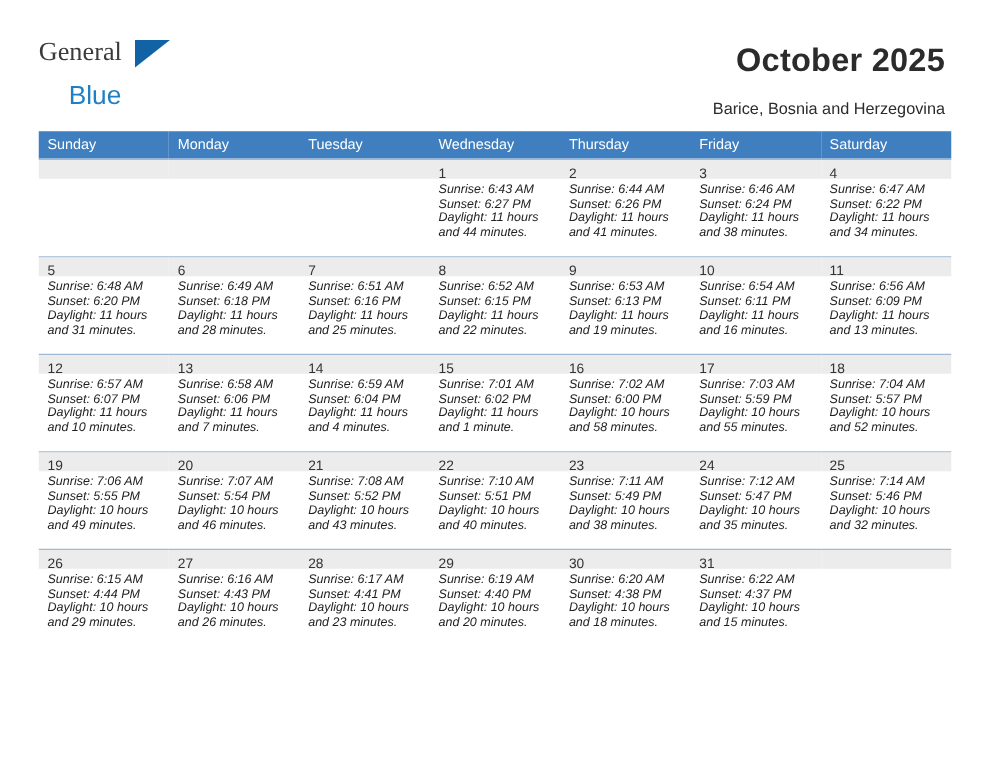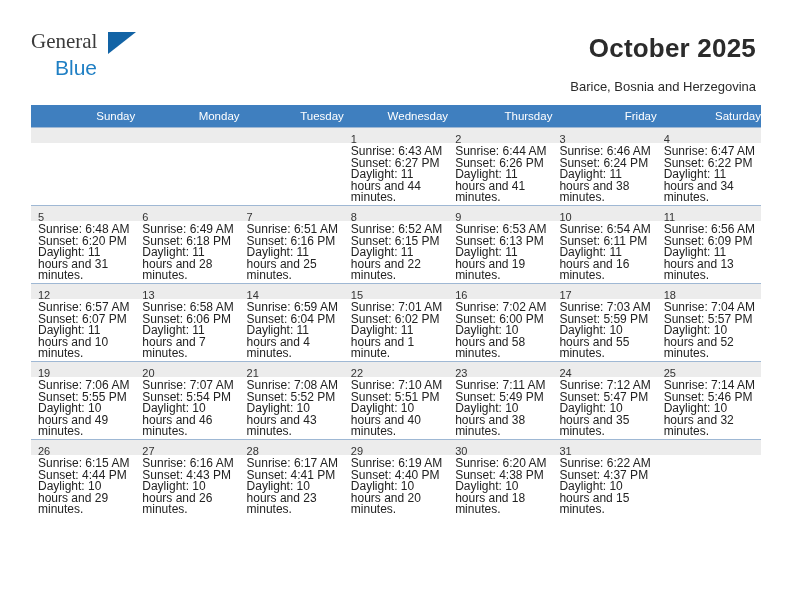--- a/index.html
+++ b/index.html
@@ -40,21 +40,21 @@
     letter-spacing: 0px;
     line-height: 22px;
     font-family: Liberation Serif, serif;
   }
   .logo-blue {
     font-size: 21px;
     color: #1f7fc4;
     line-height: 22px;
     margin-left: 24px;
     display: block;
-    margin-top: 5px;
+    margin-top: 13px;
   }
   .logo-tri {
     position: absolute;
     left: 77px;
     top: 2px;
     width: 0;
     height: 0;
     border-left: 28px solid #1263a5;
     border-bottom: 22px solid transparent;
   }
@@ -81,21 +81,21 @@
     top: 105px;
     width: 730px;
     border-collapse: collapse;
     table-layout: fixed;
   }
   .calendar th {
     background: #3f7fbf;
     color: #ffffff;
     font-weight: normal;
     font-size: 11.5px;
-    text-align: right;
+    text-align: left;
     padding: 5px 0 5px 7px;
     height: 11px;
     border: none;
   }
   .calendar td {
     vertical-align: top;
     height: 78px;
     width: 104.28px;
     padding: 0;
     border: none;
@@ -116,23 +116,24 @@
     padding: 1px 0 0 7px;
     box-sizing: border-box;
   }
   .daynum {
     font-size: 11px;
     color: #333333;
     line-height: 13px;
   }
   .info {
     padding: 3px 4px 0 7px;
-    font-size: 12px;
+    font-size: 10px;
     line-height: 11.6px;
     color: #222222;
+    font-style: italic;
   }
   .info div {
     white-space: nowrap;
   }
   .info .daylight {
     white-space: normal;
   }
   tr.weekrow td:first-child .cell {
     border-left: none;
   }

